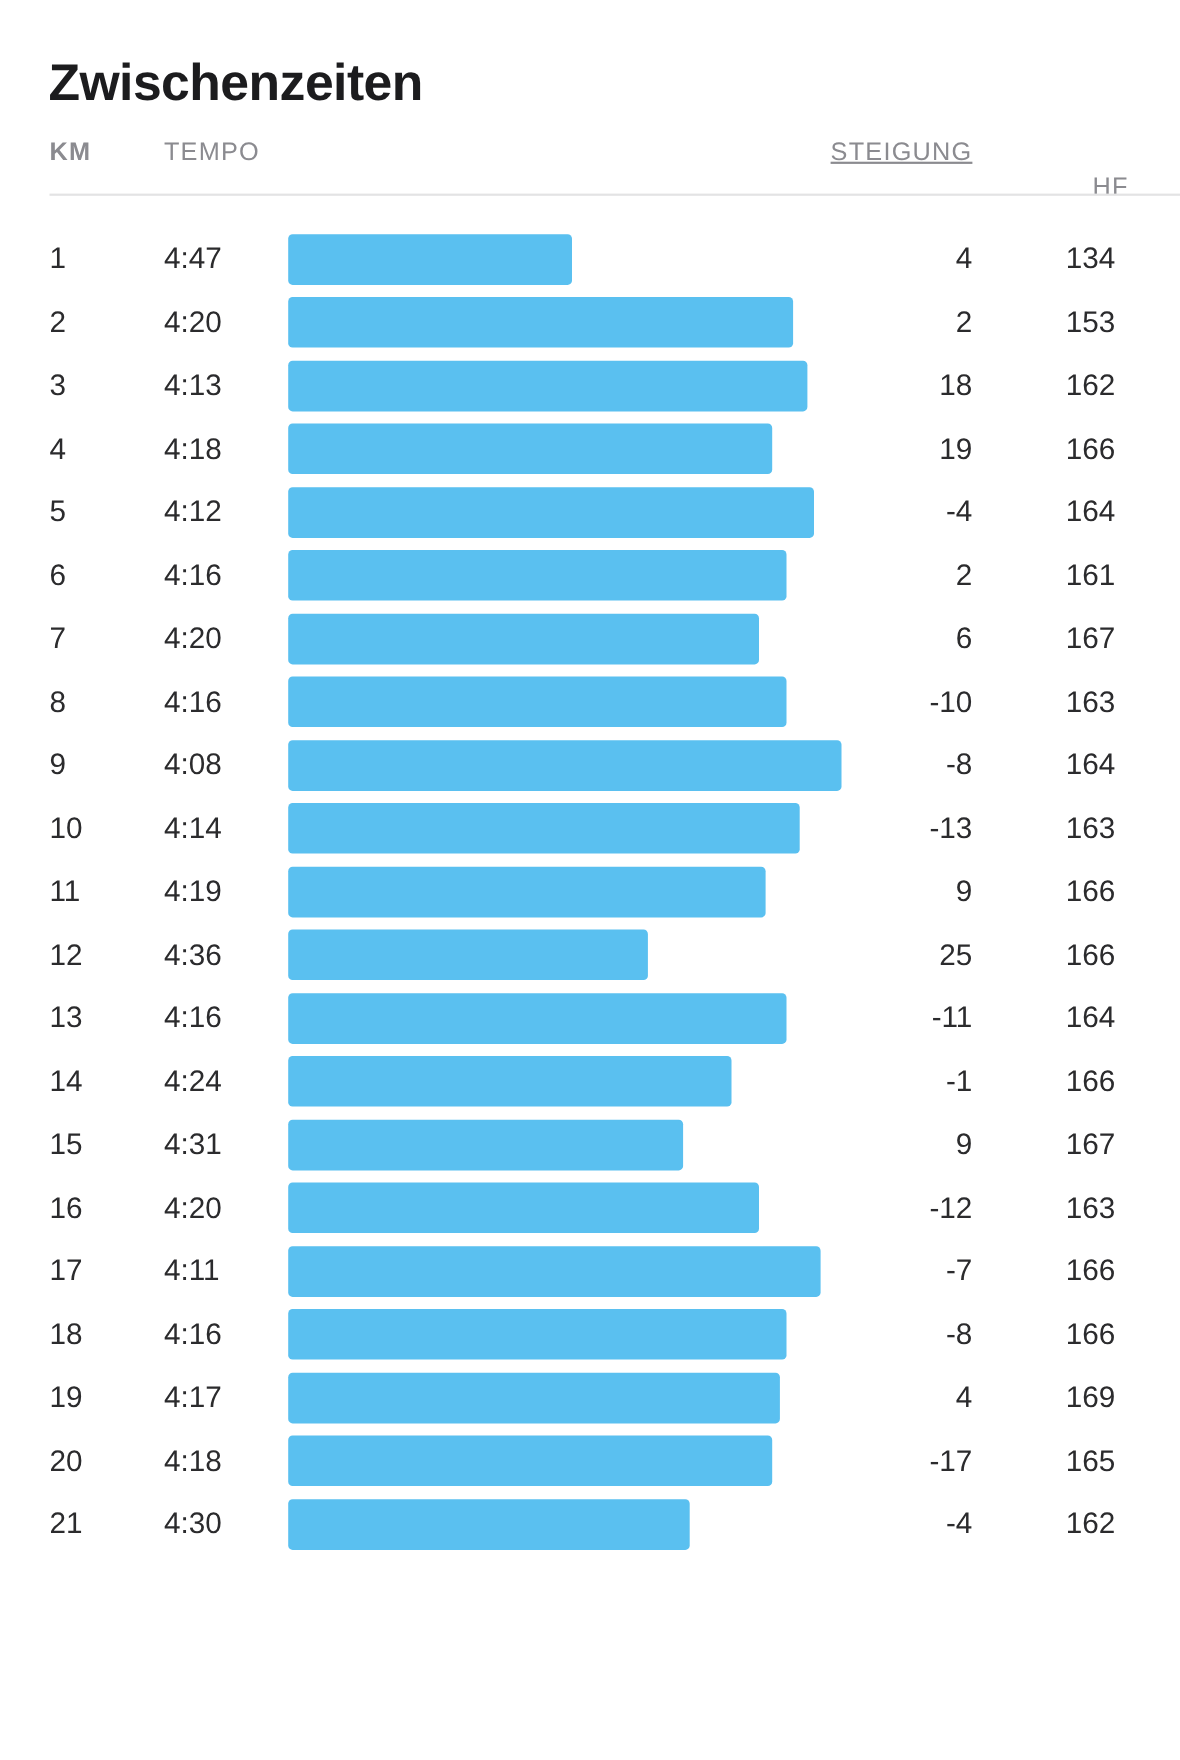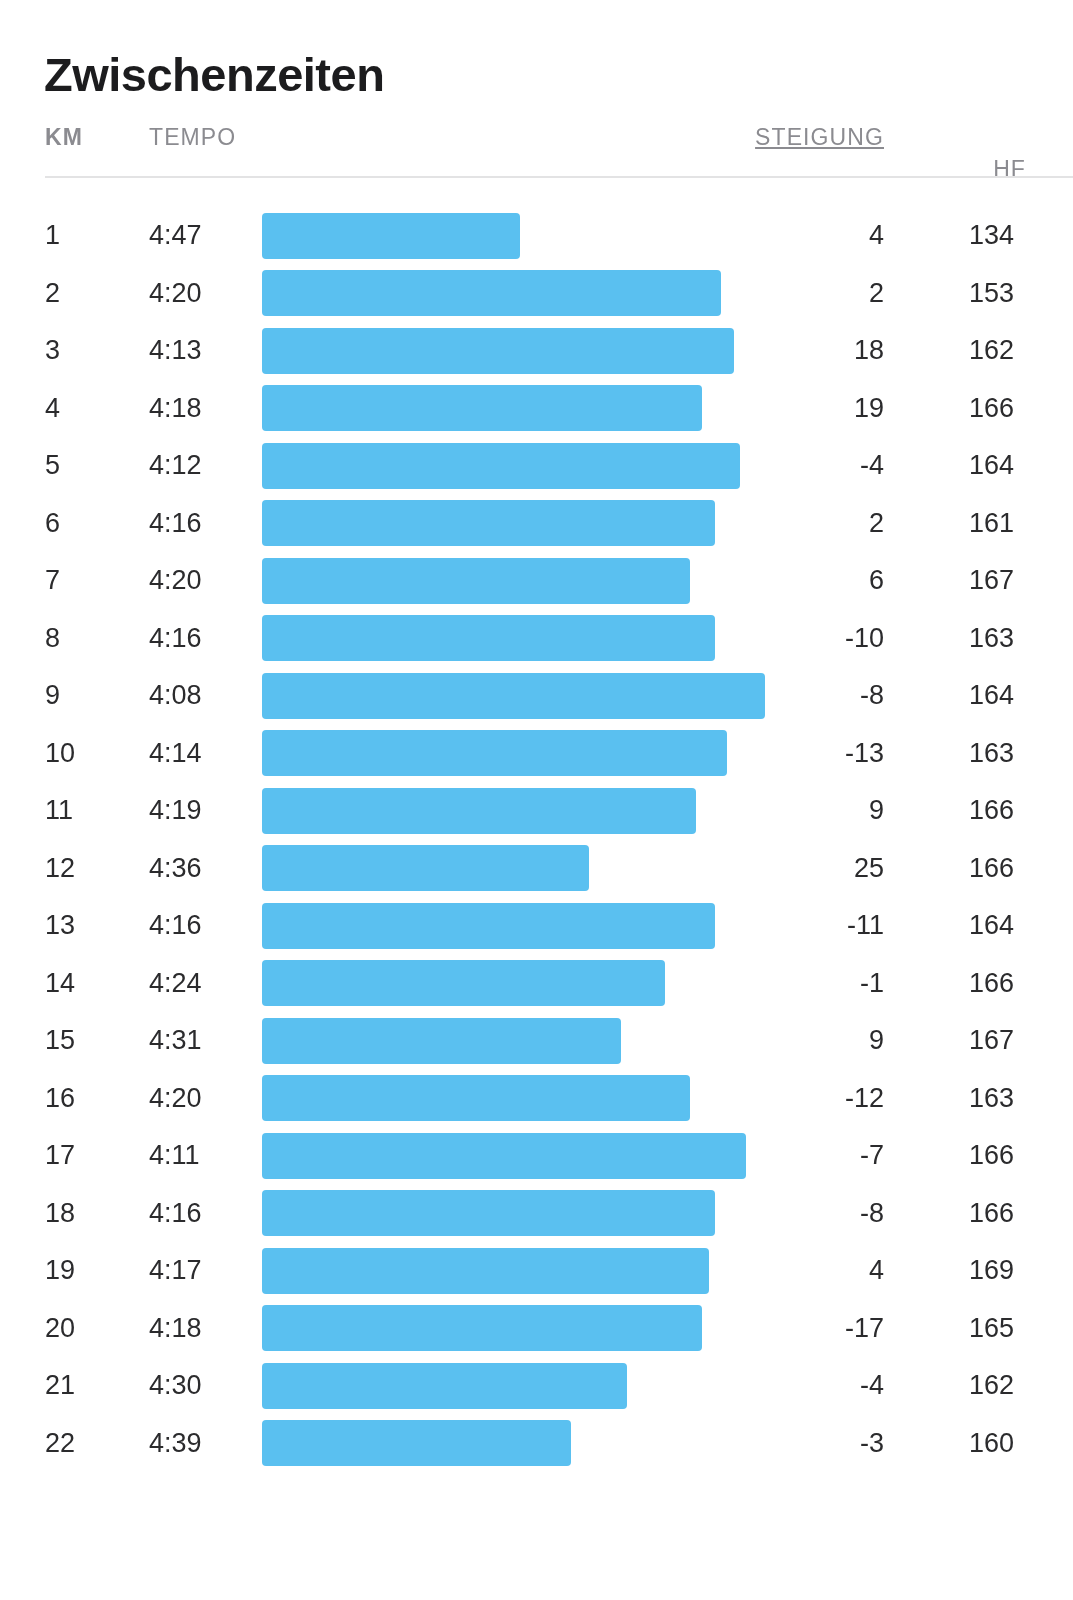--- a/index.html
+++ b/index.html
@@ -309,24 +309,15 @@
       </div>
       <div class="row">
         <div class="cell cell-km">21</div>
         <div class="cell cell-tempo">4:30</div>
         <div class="bar-track">
           <div class="bar" style="width: 365px; background: rgb(90, 192, 240);"></div>
         </div>
         <div class="cell cell-steig">-4</div>
         <div class="cell cell-hf">162</div>
       </div>
-      <div class="row">
-        <div class="cell cell-km">22</div>
-        <div class="cell cell-tempo">4:39</div>
-        <div class="bar-track">
-          <div class="bar" style="width: 308.5px; background: rgb(90, 192, 240);"></div>
-        </div>
-        <div class="cell cell-steig">-3</div>
-        <div class="cell cell-hf">160</div>
-      </div>
     </div>
 
 </div>
 
 </body></html>

